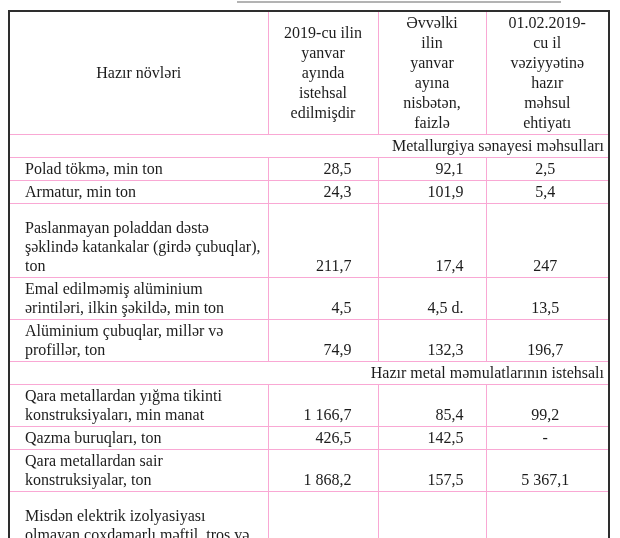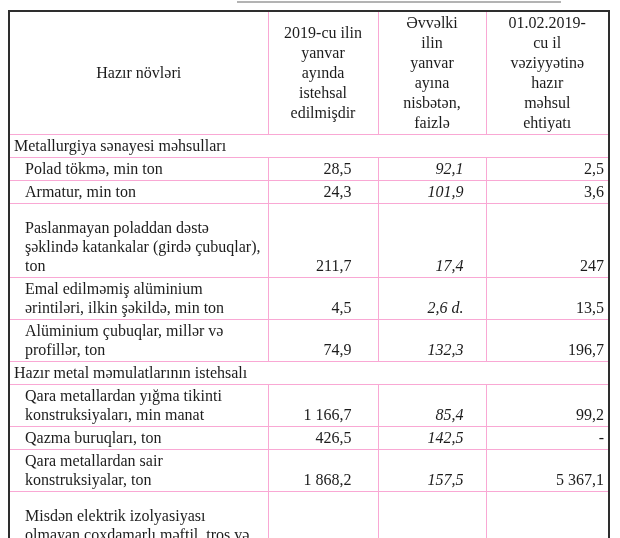--- a/index.html
+++ b/index.html
@@ -46,25 +46,25 @@
     text-align: left;
     vertical-align: bottom;
     padding: 1px 4px 2px 15px;
   }
   td.num {
     text-align: right;
     vertical-align: bottom;
     padding: 1px 0 2px 0;
   }
   td.num.n2 { padding-right: 26px; }
-  td.num.n3 { padding-right: 22px; font-style: italic; }
-  td.num.n4 { padding-right: 4px; }
+  td.num.n3 { padding-right: 22px; }
+  td.num.n4 { padding-right: 4px; text-align: center; }
   td.section {
     font-weight: bold;
-    text-align: left;
+    text-align: right;
     vertical-align: middle;
     padding: 1px 4px 2px 4px;
   }
   tr.rh1 { height: 22px; }
   tr.rh2 { height: 42px; }
   tr.rh3 { height: 74px; }
 </style>
 </head>
 <body>
 
@@ -93,32 +93,32 @@
       <tr class="rh1">
         <td class="name">Polad tökmə, min ton</td>
         <td class="num n2">28,5</td>
         <td class="num n3">92,1</td>
         <td class="num n4">2,5</td>
       </tr>
       <tr class="rh1">
         <td class="name">Armatur, min ton</td>
         <td class="num n2">24,3</td>
         <td class="num n3">101,9</td>
-        <td class="num n4">3,6</td>
+        <td class="num n4">5,4</td>
       </tr>
       <tr class="rh3">
         <td class="name">Paslanmayan poladdan dəstə şəklində katankalar (girdə çubuqlar), ton</td>
         <td class="num n2">211,7</td>
         <td class="num n3">17,4</td>
         <td class="num n4">247</td>
       </tr>
       <tr class="rh2">
         <td class="name">Emal edilməmiş alüminium ərintiləri, ilkin şəkildə, min ton</td>
         <td class="num n2">4,5</td>
-        <td class="num n3">2,6 d.</td>
+        <td class="num n3">4,5 d.</td>
         <td class="num n4">13,5</td>
       </tr>
       <tr class="rh2">
         <td class="name">Alüminium çubuqlar, millər və profillər, ton</td>
         <td class="num n2">74,9</td>
         <td class="num n3">132,3</td>
         <td class="num n4">196,7</td>
       </tr>
       <tr class="rh1">
         <td class="section" colspan="4">Hazır metal məmulatlarının istehsalı</td>

